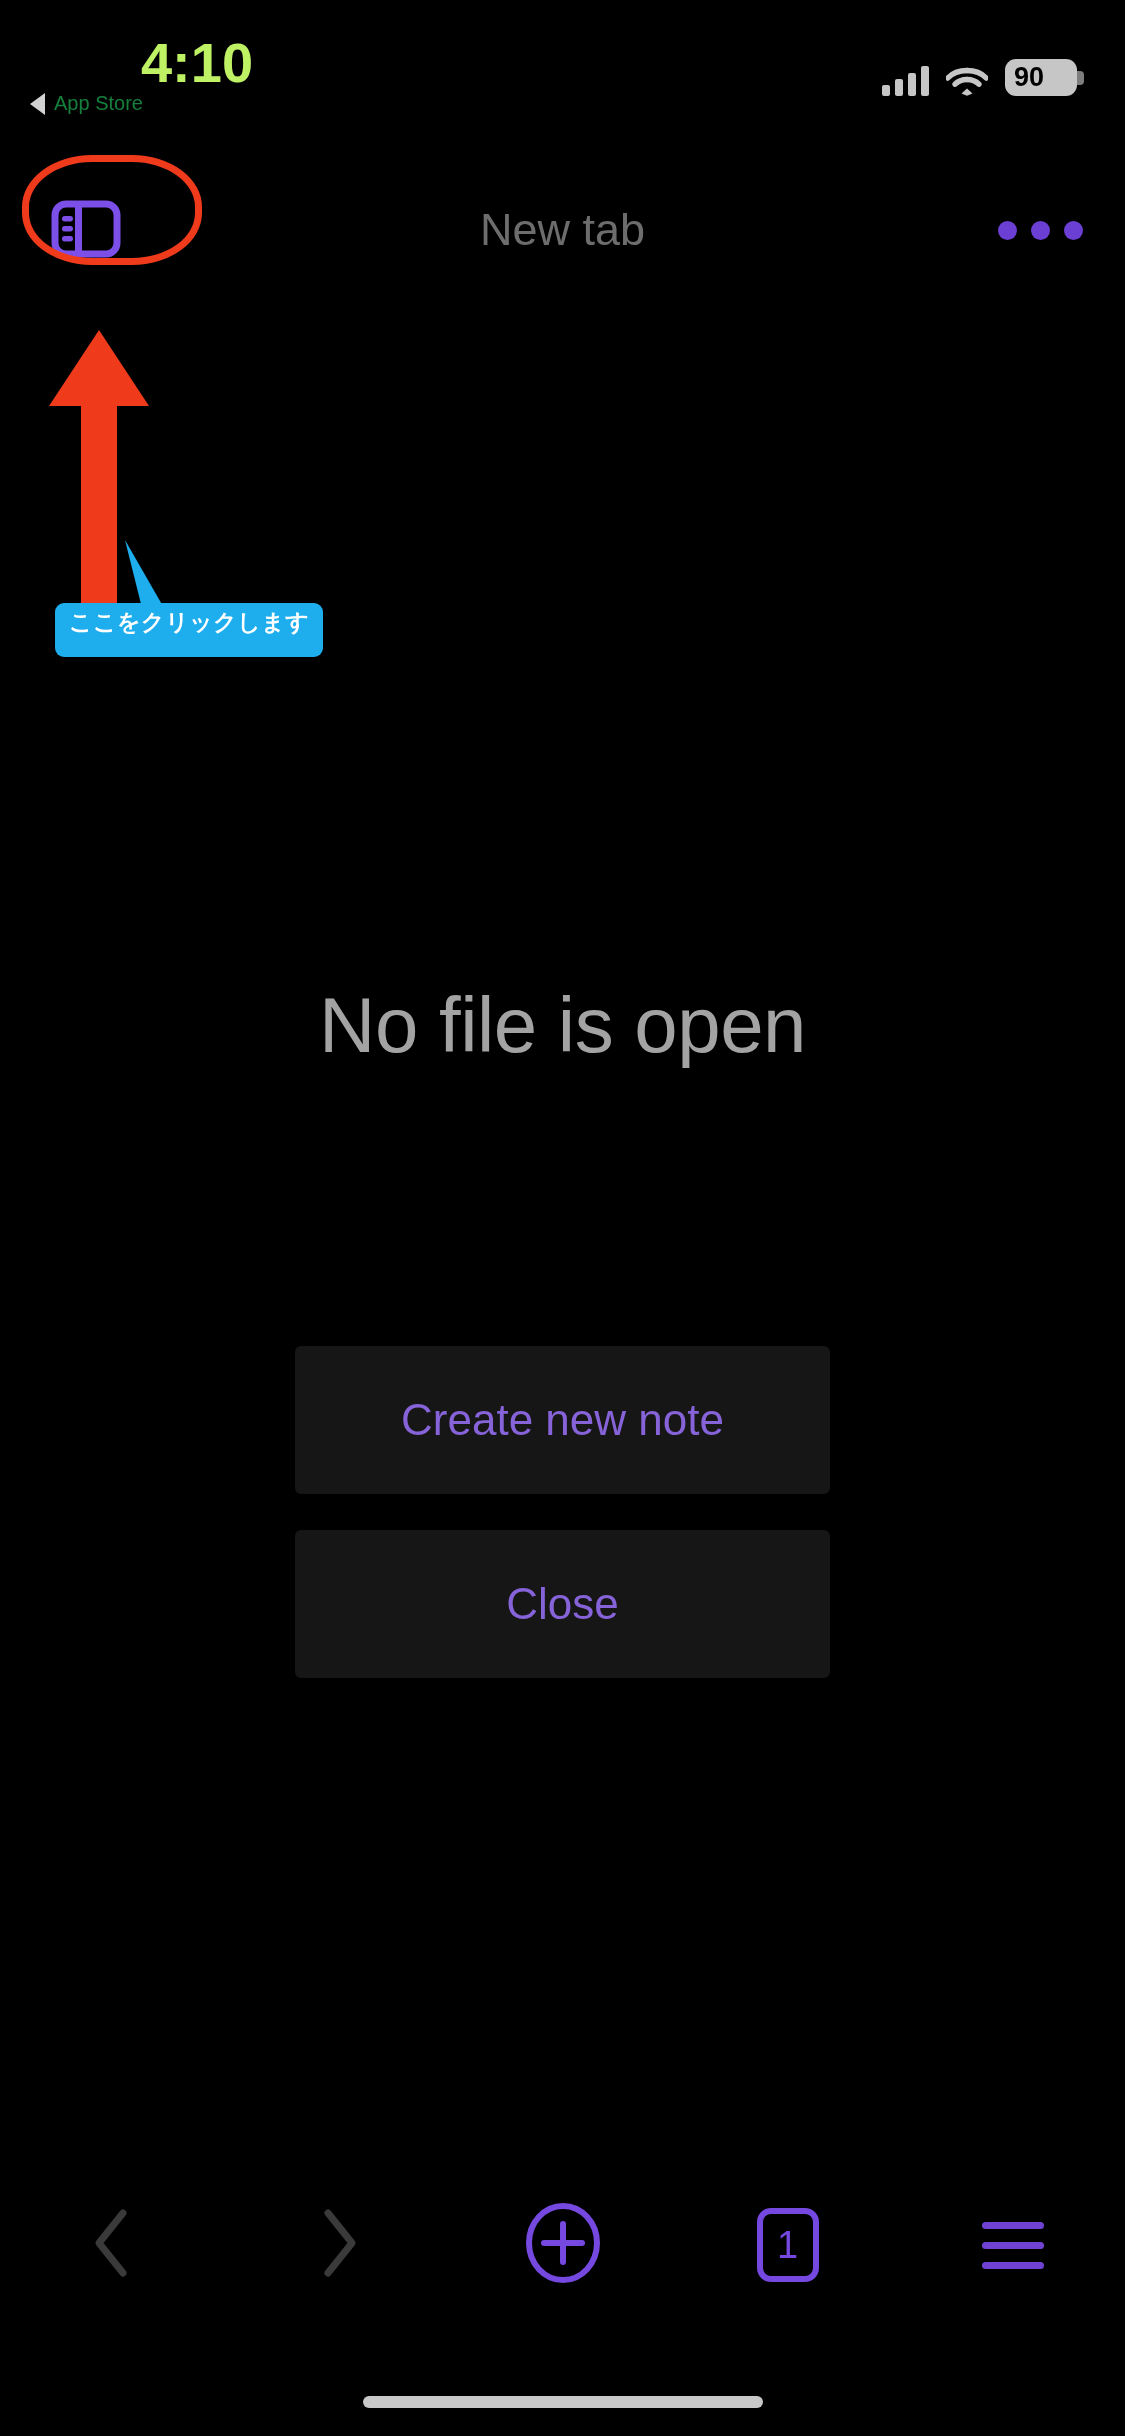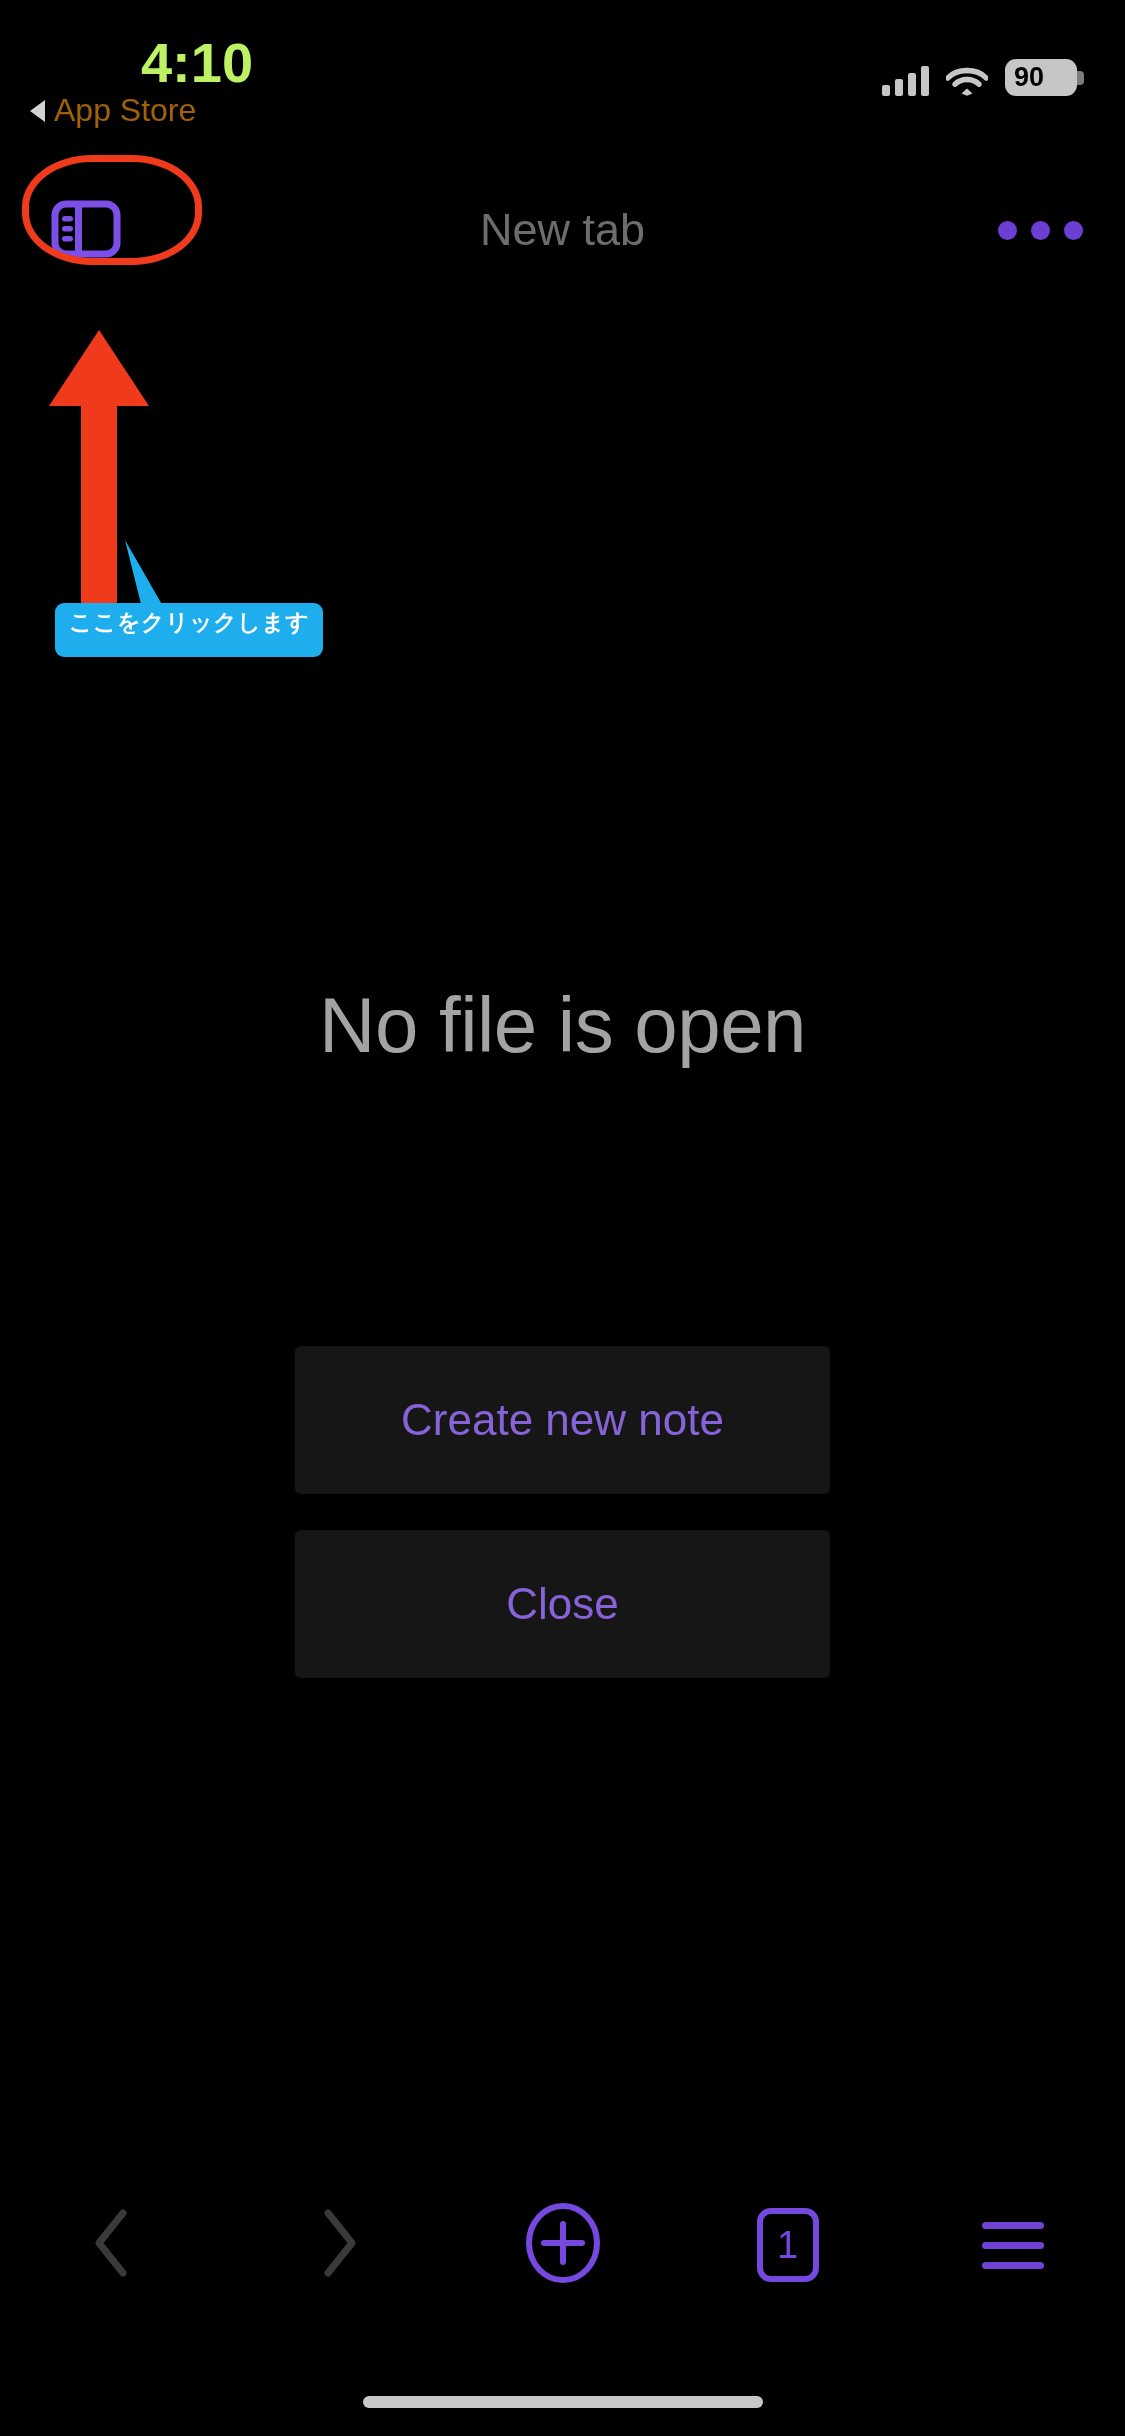--- a/index.html
+++ b/index.html
@@ -53,21 +53,21 @@
   .battery .pct{
     position:absolute; left:0; top:0; width:48px; height:37px;
     line-height:37px; text-align:center;
     color:#000; font-size:27px; font-weight:700;
   }
 
   
   .back-app{
     position:absolute; left:30px; top:92px;
     display:flex; align-items:center; gap:9px;
-    color:#a16207; font-size:32px; font-weight:400;
+    color:#15803d; font-size:20px; font-weight:400;
   }
   .back-app .tri{
     width:0; height:0;
     border-top:11px solid transparent;
     border-bottom:11px solid transparent;
     border-right:15px solid #d3d3d3;
   }
 
   
   .toolbar{

